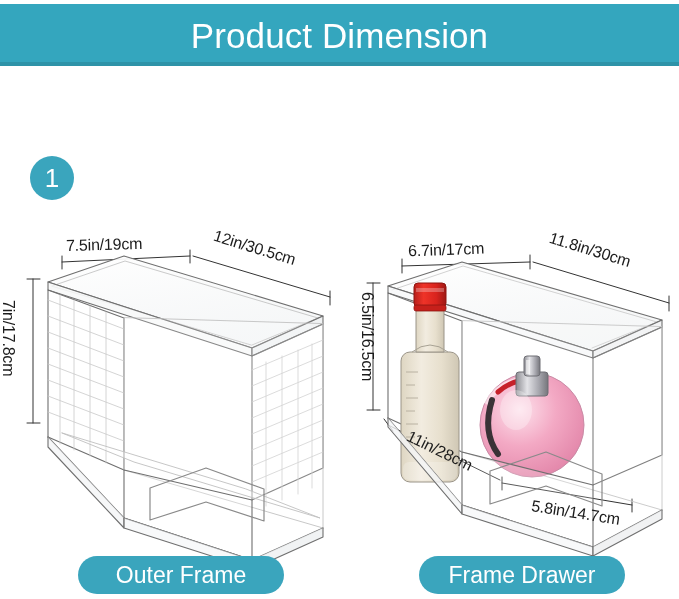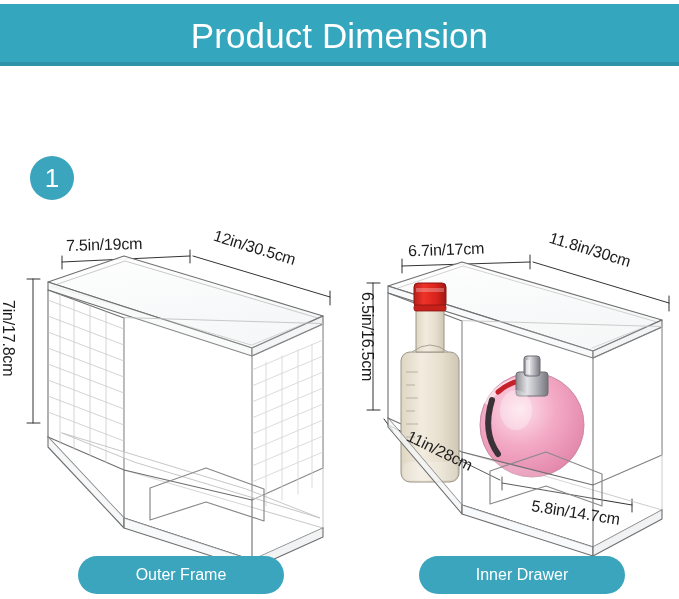--- a/index.html
+++ b/index.html
@@ -96,21 +96,21 @@
   
   .pill {
     position: absolute;
     height: 38px;
     border-radius: 19px;
     background: #3aa5bd;
     color: #ffffff;
     display: flex;
     align-items: center;
     justify-content: center;
-    font-size: 16px;
+    font-size: 23px;
     font-weight: 400;
     line-height: 1;
     white-space: nowrap;
   }
   #pill-left  { left: 78px;  top: 556px; width: 206px; }
   #pill-right { left: 419px; top: 556px; width: 206px; }
 </style>
 </head>
 <body>
 
@@ -314,14 +314,14 @@
 <div class="dim-label" id="lbl-r-top">6.7in/17cm</div>
 <div class="dim-label" id="lbl-r-diag">11.8in/30cm</div>
 <div class="dim-label dim-vert" id="lbl-r-side">6.5in/16.5cm</div>
 <div class="dim-label" id="lbl-r-diag2">11in/28cm</div>
 <div class="dim-label" id="lbl-r-bottom">5.8in/14.7cm</div>
 
 <div class="pill" id="pill-left">
   <span>Outer Frame</span>
 </div>
 <div class="pill" id="pill-right">
-  <span>Inner Drawer</span>
+  <span>Frame Drawer</span>
 </div>
 
 </body></html>

